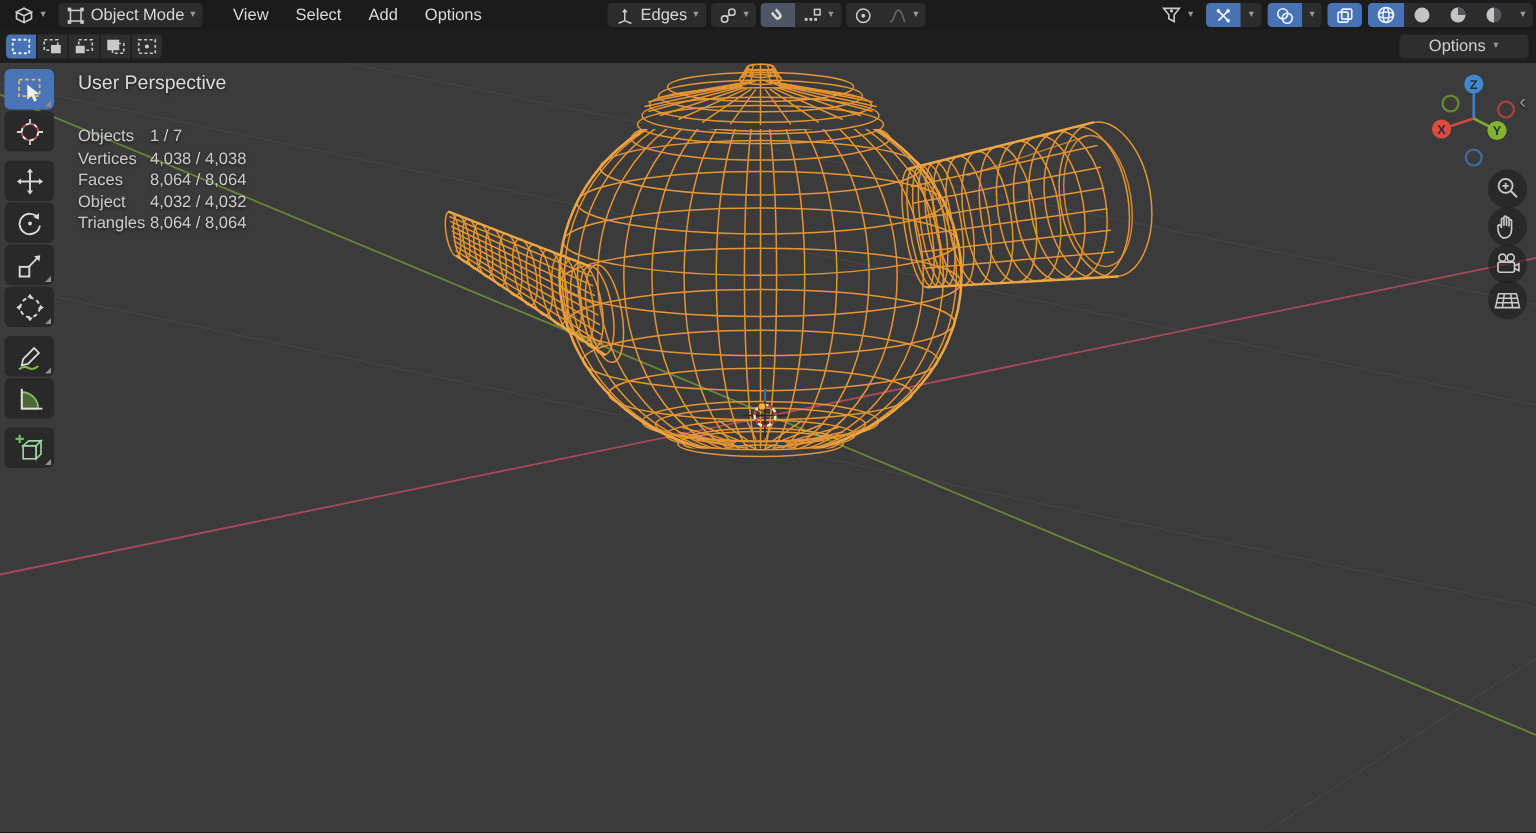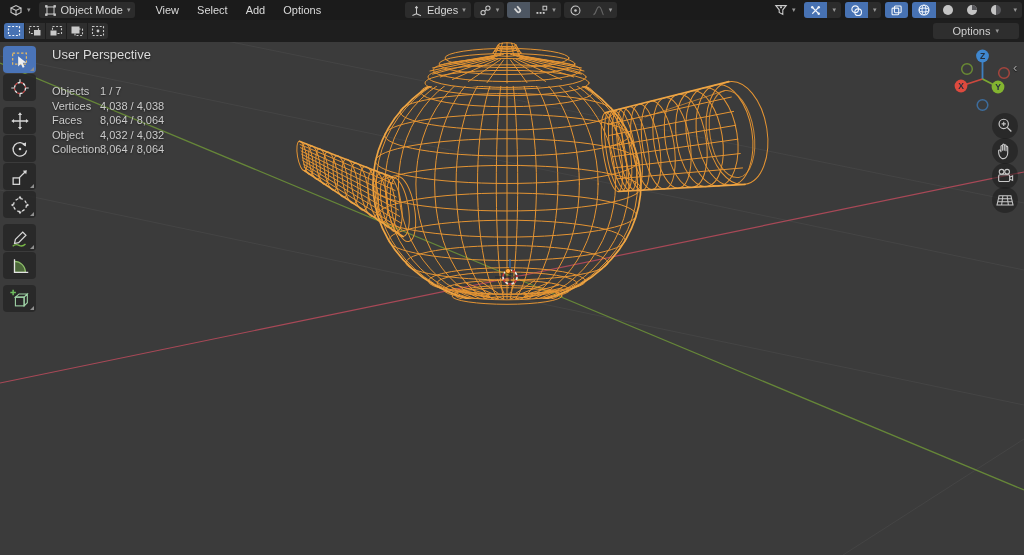--- a/index.html
+++ b/index.html
@@ -418,21 +418,21 @@
         </div>
       <div class="srow">
           <span class="sl">Faces</span>
           <span class="sv">8,064 / 8,064</span>
         </div>
       <div class="srow">
           <span class="sl">Object</span>
           <span class="sv">4,032 / 4,032</span>
         </div>
       <div class="srow">
-          <span class="sl">Collection</span>
+          <span class="sl">Triangles</span>
           <span class="sv">8,064 / 8,064</span>
         </div>
     </div>
 
     <div class="tbar">
       <button class="tbtn active sub">
         <svg width="22" height="22" viewBox="0 0 24 24">
           <rect x="4" y="4.5" width="15" height="12" fill="none" stroke="#e7ba62" stroke-width="1.3" stroke-dasharray="2.6,2"></rect>
           <path d="M10,8 L10,19 L13,16 L15,20.5 L17,19.5 L15,15 L19,15 Z" fill="#f0f0f0"></path>
         </svg>

